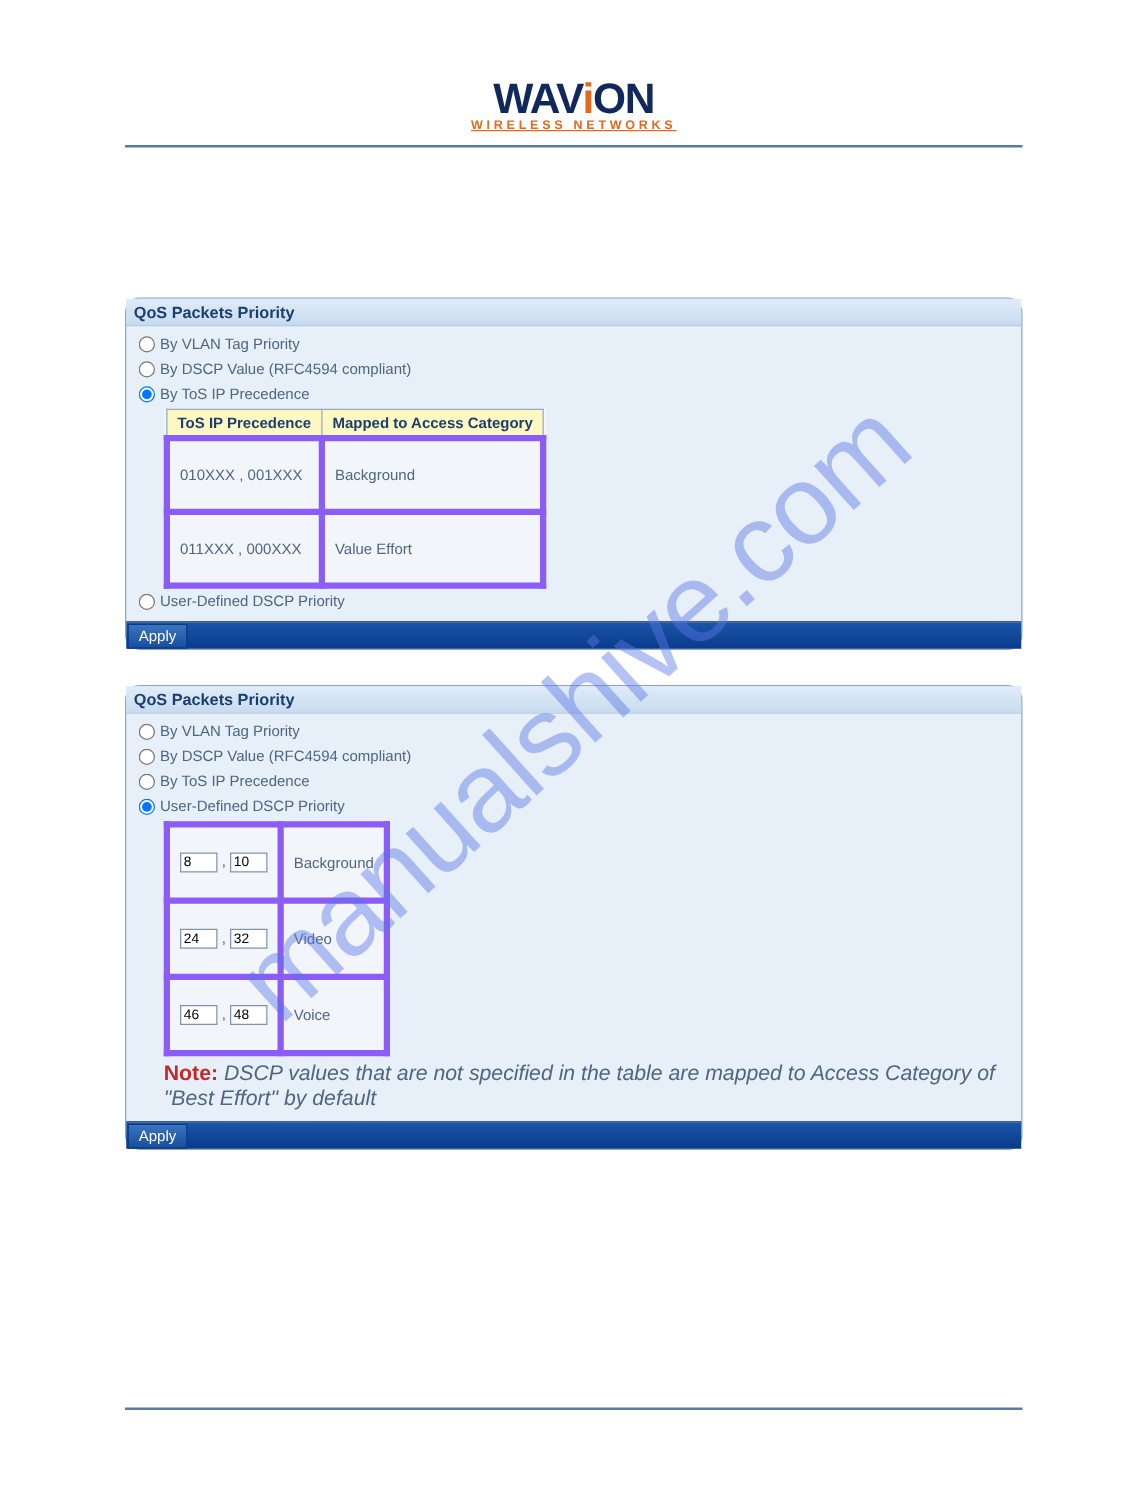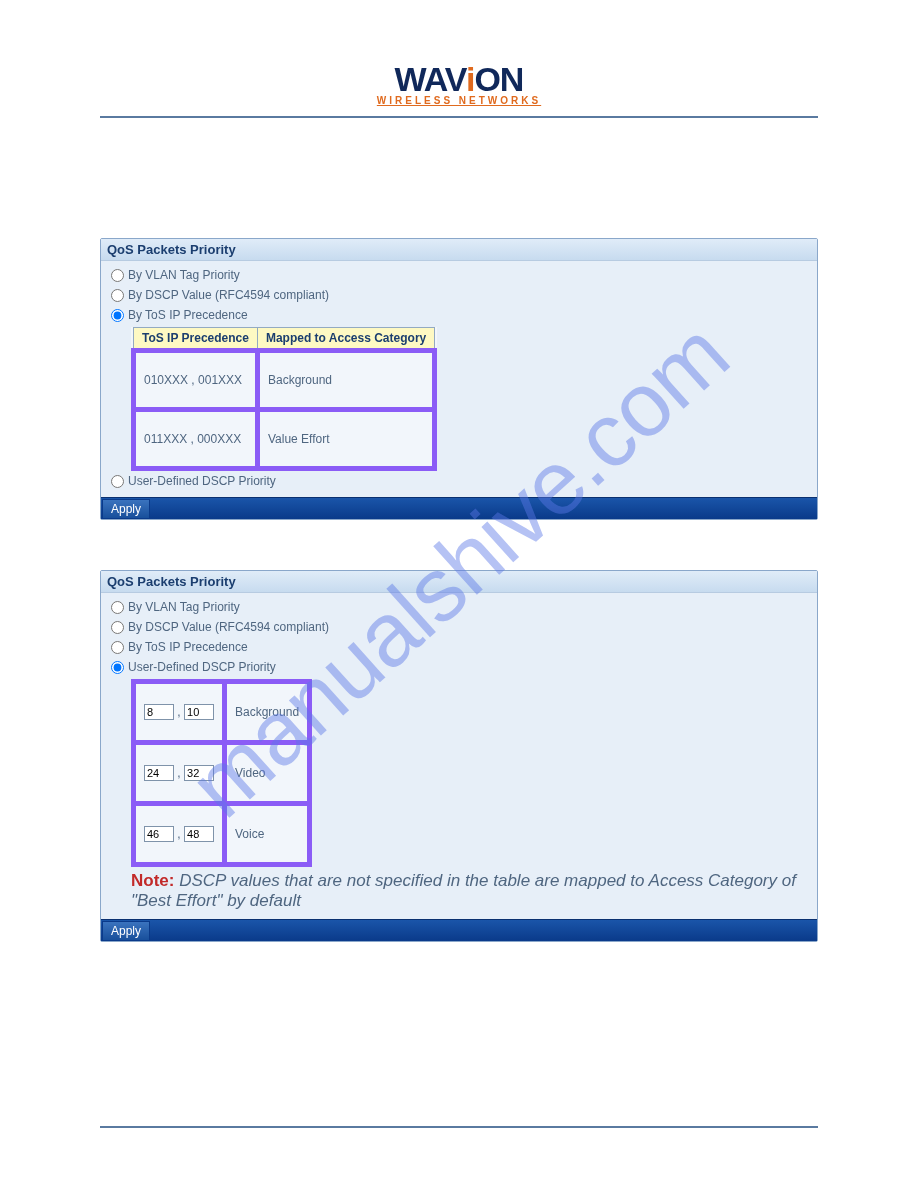--- a/index.html
+++ b/index.html
@@ -34,22 +34,22 @@
     text-decoration: underline;
   }
   .header-rule {
     border-top: 2px solid #5a7aa0;
     margin-top: 10px;
     margin-bottom: 120px;
   }
   .panel {
     border: 1px solid #8aa7ca;
     background: #e7eff8;
-    margin-bottom: 50px;
-    border-radius: 2px;
+    margin-bottom: 28px;
+    border-radius: 12px;
     overflow: visible;
     position: relative;
   }
   .panel-title {
     background: linear-gradient(#e0ecf8, #c7dbef);
     color: #1b3e6f;
     font-weight: bold;
     font-size: 13px;
     padding: 3px 6px;
     border-bottom: 1px solid #b7cbe1;

